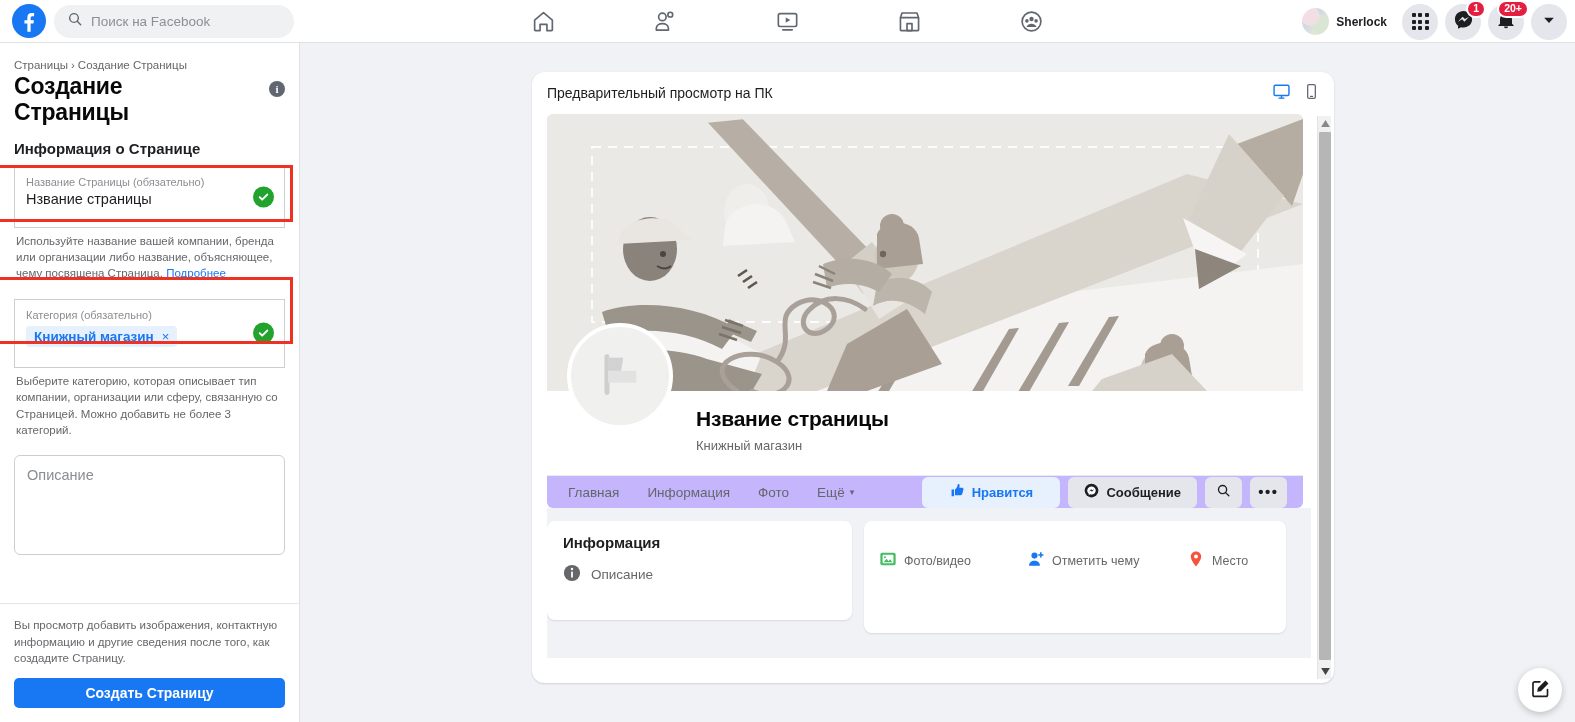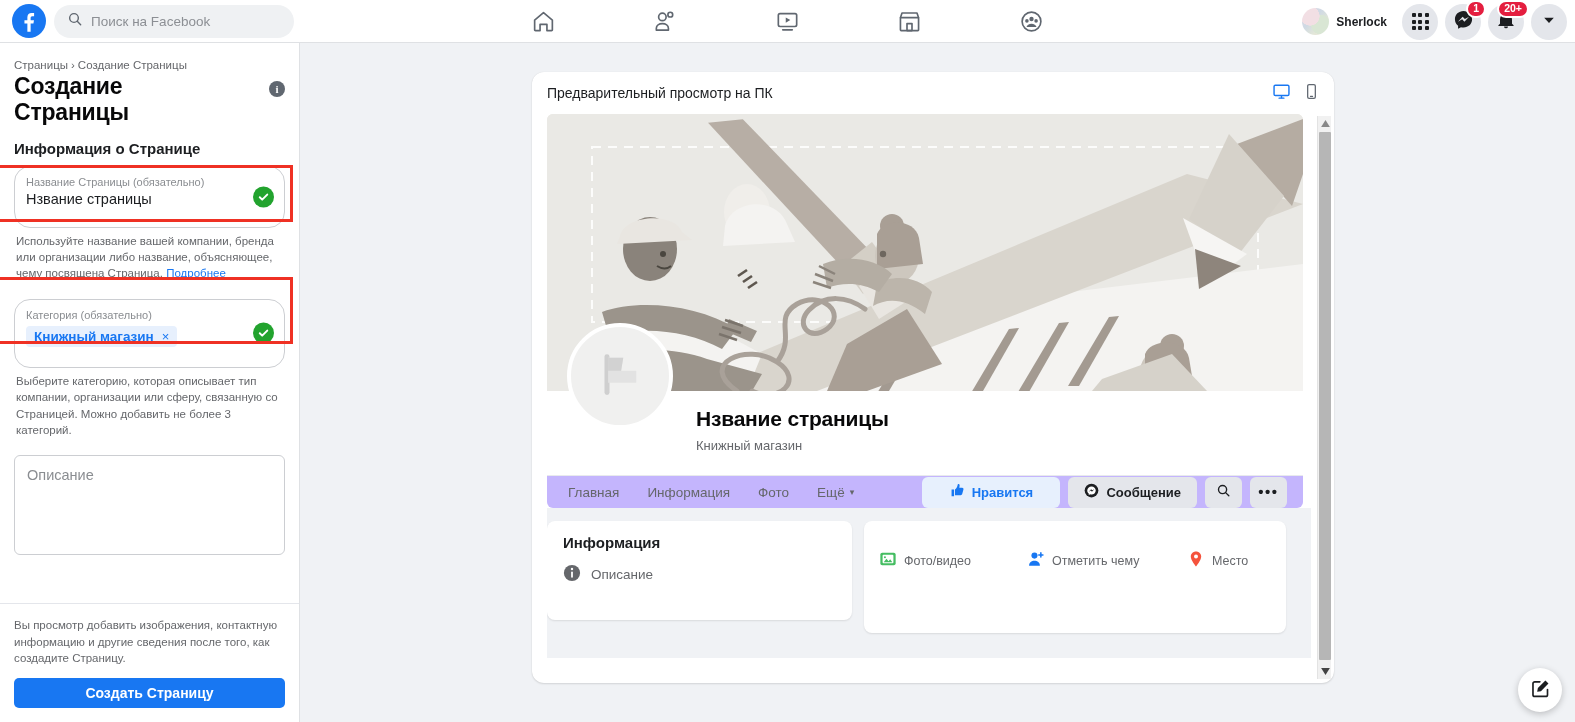--- a/index.html
+++ b/index.html
@@ -93,21 +93,21 @@
     width: 16px; height: 16px; border-radius: 50%;
     background: #606770; color: #fff;
     font-size: 11px; font-weight: 700; font-family: "Liberation Serif", serif;
     display: flex; align-items: center; justify-content: center;
     margin-top: 7px; flex: none; cursor: pointer;
   }
   .section-head { font-size: 15px; font-weight: 700; color: #1c1e21; margin: 14px 0 9px 0; }
 
   .field {
     position: relative;
-    border: 1px solid #ccced2; border-radius: 16px;
+    border: 1px solid #ccced2; border-radius: 0;
     background: #fff;
     padding: 8px 42px 20px 11px;
     min-height: 49px;
   }
   .field-label { font-size: 11px; color: #8a8d91; line-height: 1.3; }
   .field-value { font-size: 14.5px; color: #1c1e21; margin-top: 2px; }
   .check {
     position: absolute; right: 10px; top: 50%; transform: translateY(-50%);
     width: 21px; height: 21px; border-radius: 50%;
     background: #22a32e;

